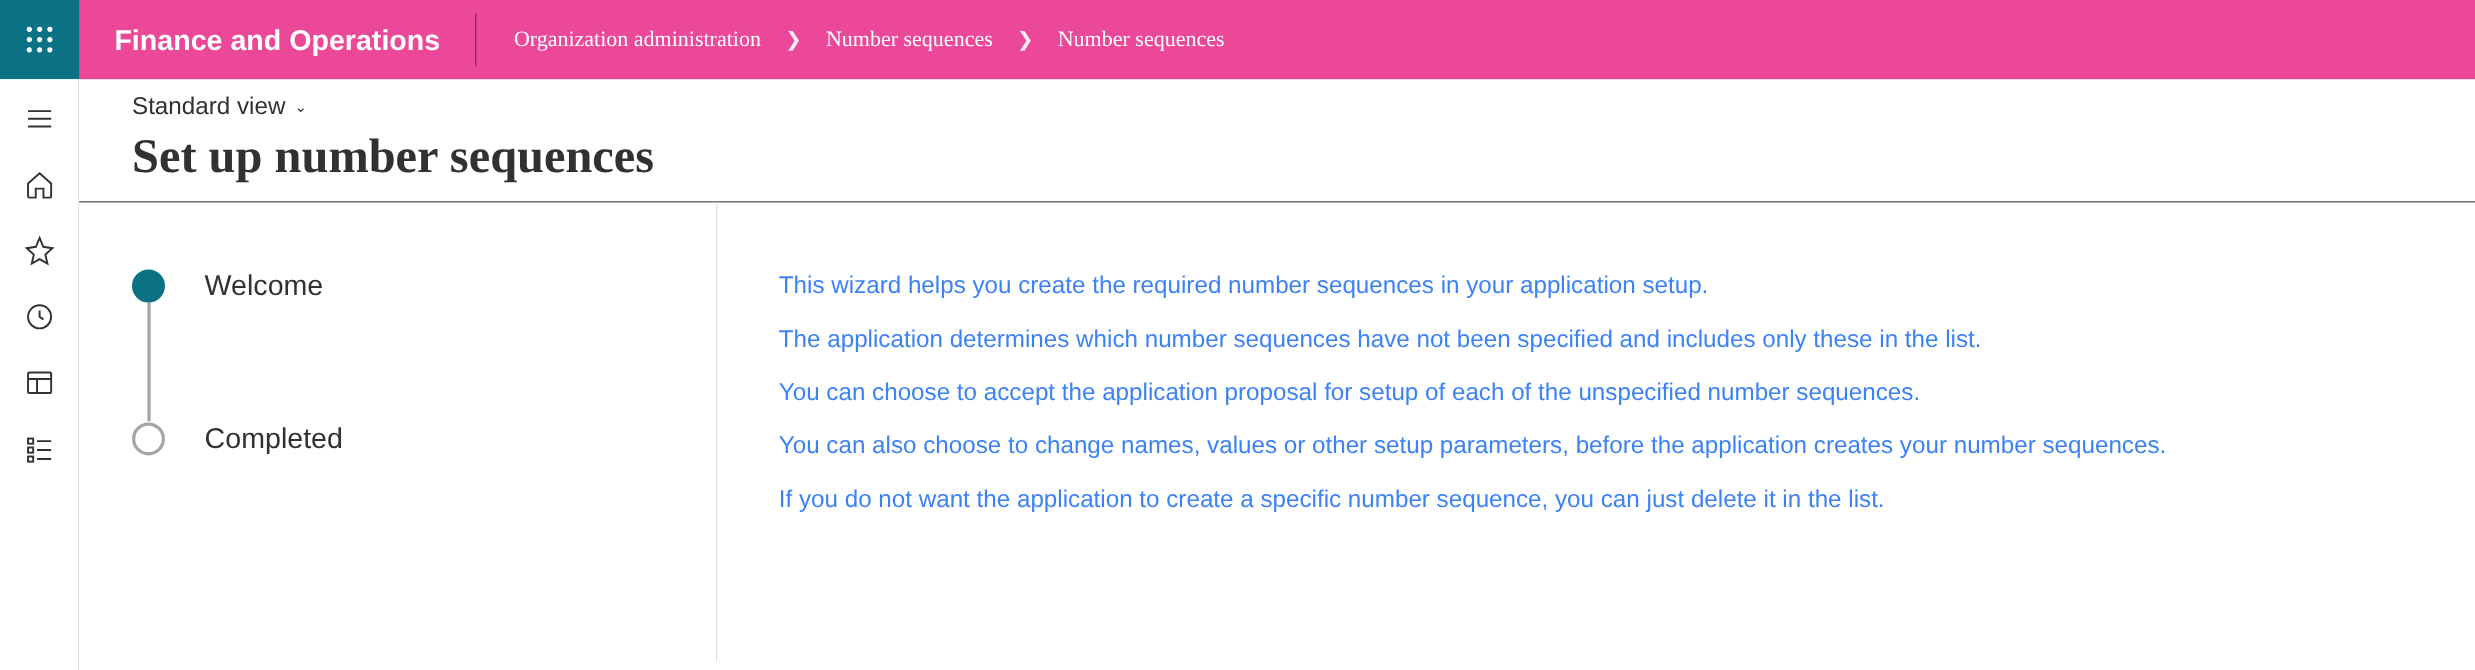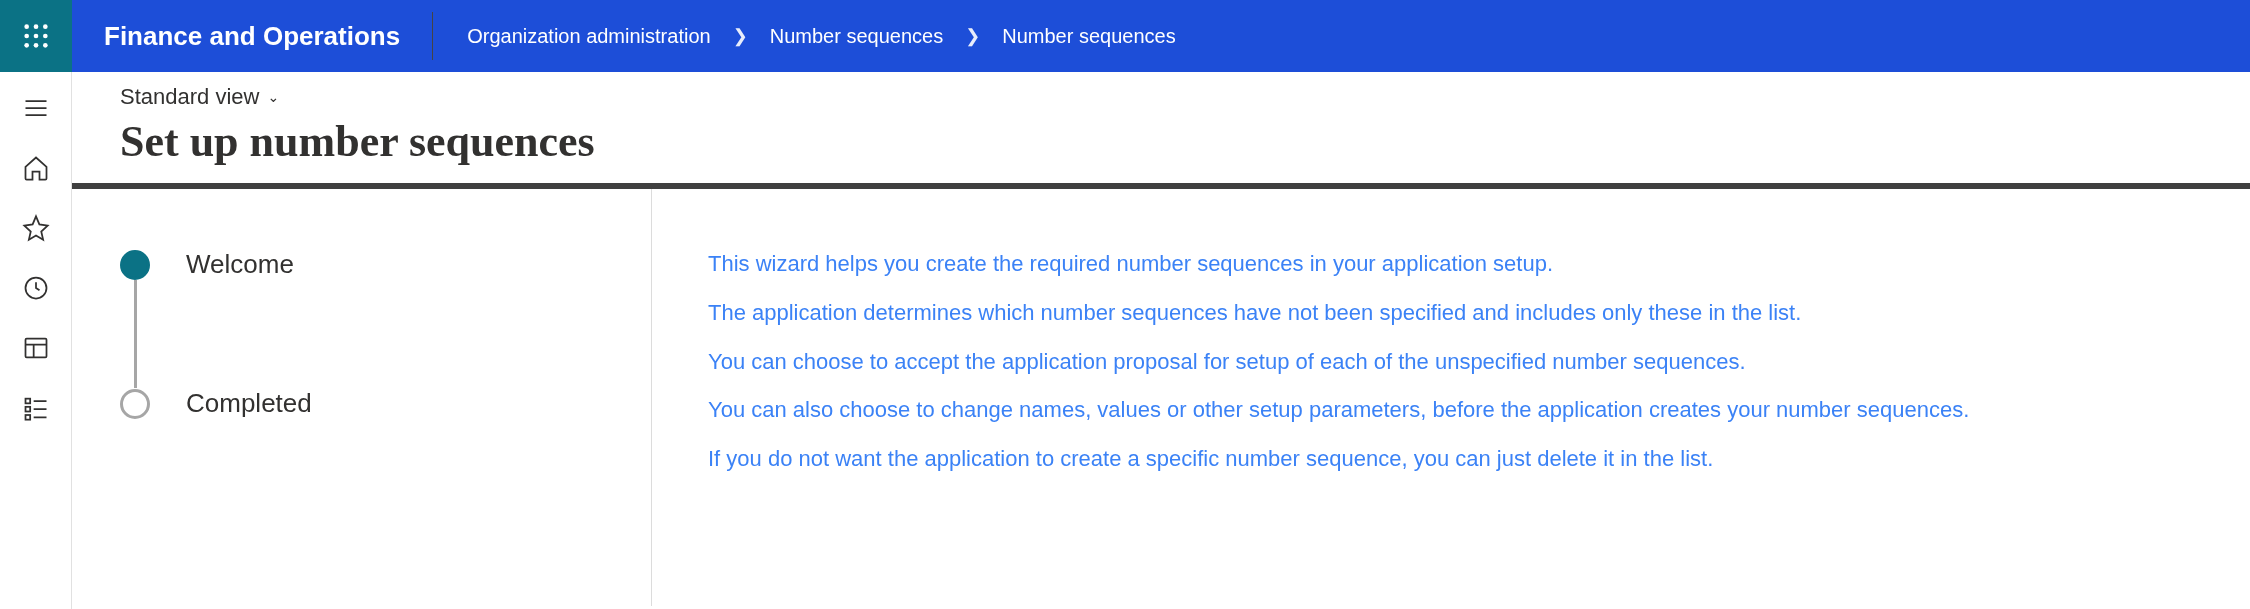--- a/index.html
+++ b/index.html
@@ -1,38 +1,38 @@
 <!DOCTYPE html>
 <html><head>
 <meta charset="utf-8">
 <style>
 * { margin: 0; padding: 0; box-sizing: border-box; }
 body { font-family: "Segoe UI", Arial, sans-serif; background: #fff; color: #323130; overflow: hidden; }
 
 .app { width: 2250px; height: 609px; position: relative; }
 
 
-.header { display: flex; align-items: center; height: 72px; background: #1d4ed8; color: #fff; }
+.header { display: flex; align-items: center; height: 72px; background: #ec4899; color: #fff; }
 .waffle { width: 72px; height: 72px; background: #0b7285; display: flex; align-items: center; justify-content: center; cursor: pointer; }
 .waffle svg { width: 28px; height: 28px; }
 .header-title { font-size: 26px; font-weight: 600; padding: 0 32px; }
 .header-sep { width: 1px; height: 48px; background: #444; }
 .breadcrumb { display: flex; align-items: center; padding-left: 34px; font-size: 20px; gap: 22px; }
-.breadcrumb .crumb { white-space: nowrap; cursor: pointer; }
+.breadcrumb .crumb { white-space: nowrap; cursor: pointer; font-family: Liberation Serif, serif; }
 .breadcrumb .chev { font-size: 18px; opacity: 0.9; }
 
 
 .rail { position: absolute; left: 0; top: 72px; bottom: 0; width: 72px; border-right: 1px solid #e1e1e1; display: flex; flex-direction: column; align-items: center; padding-top: 8px; gap: 4px; background: #fff; }
 .rail-btn { width: 72px; height: 56px; display: flex; align-items: center; justify-content: center; cursor: pointer; }
 .rail-btn svg { width: 28px; height: 28px; stroke: #323130; fill: none; stroke-width: 1.5; }
 
 
 .content { position: absolute; left: 72px; right: 0; top: 72px; bottom: 0; }
 
-.titlebar { padding: 12px 48px 16px; border-bottom: 6px solid #404040; }
+.titlebar { padding: 12px 48px 16px; border-bottom: 1px solid #404040; }
 .view-link { font-size: 22px; color: #323130; display: inline-flex; align-items: center; gap: 8px; cursor: pointer; }
 .view-link .chev-down { font-size: 14px; }
 .page-title { font-size: 44px; font-weight: 600; margin-top: 6px; font-family: Liberation Serif, serif; }
 
 .body { display: flex; height: calc(100% - 120px); }
 
 
 .steps { width: 580px; border-right: 1px solid #dcdcdc; padding: 60px 48px; }
 .step { display: flex; align-items: center; gap: 36px; position: relative; }
 .step-dot { width: 30px; height: 30px; border-radius: 50%; border: 3px solid #a6a6a6; background: #fff; flex-shrink: 0; }

